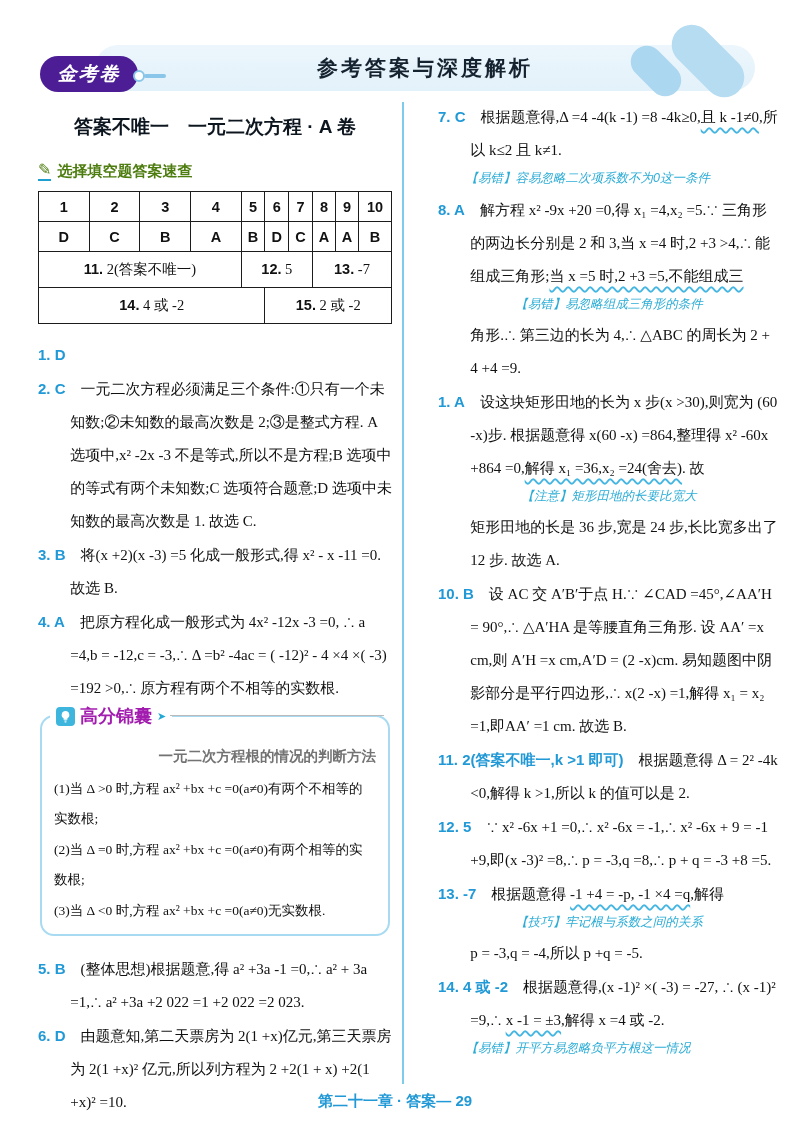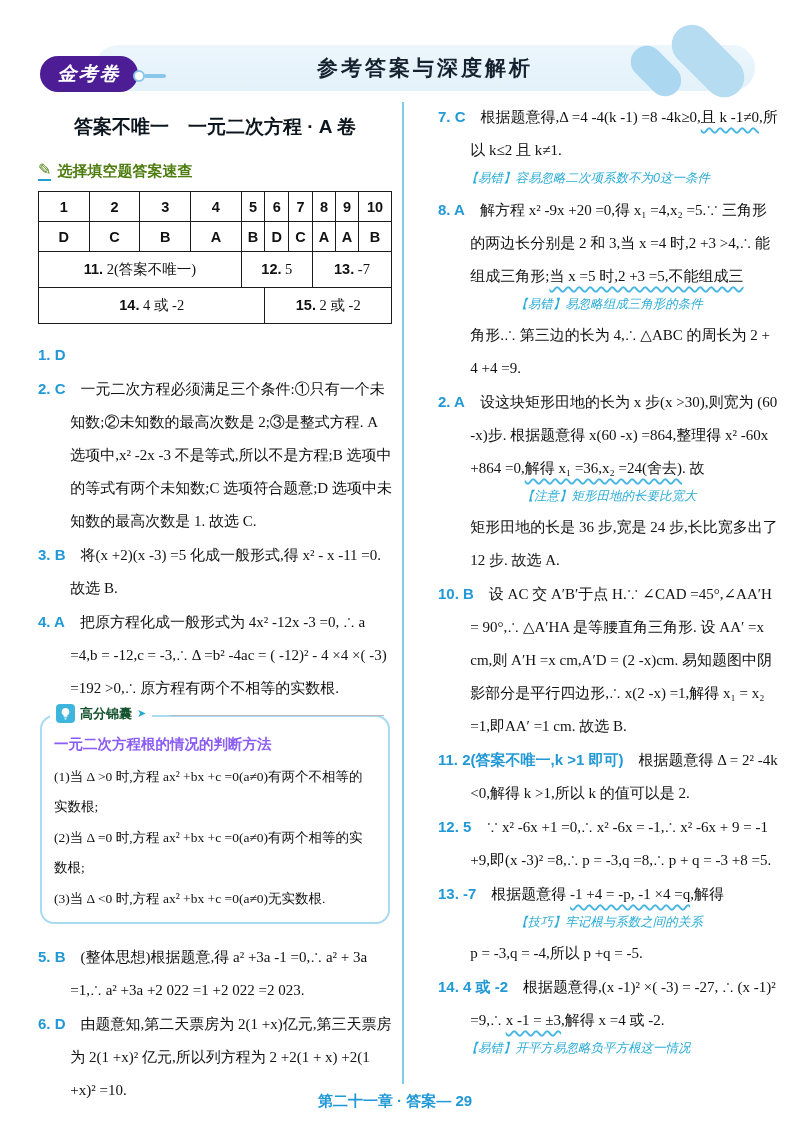--- a/index.html
+++ b/index.html
@@ -53,26 +53,26 @@
   .note.indent{padding-left:2.2em;}
   .note.center{text-align:center;}
 
   
   .tipbox{position:relative;border:2px solid #a8dbf1;border-radius:14px;margin:10px 2px 16px;
         padding:14px 12px 8px;}
   .tiphead{position:absolute;top:-13px;left:8px;display:flex;align-items:center;gap:5px;
         background:#fff;padding:0 6px;font-family:"Liberation Sans","DejaVu Sans",sans-serif;}
   .tipicon{width:19px;height:19px;border-radius:4px;background:#3db5dd;display:inline-flex;
         align-items:center;justify-content:center;}
-  .tiphead .tname{color:#14532d;font-weight:bold;font-size:13px;}
+  .tiphead .tname{color:#a21caf;font-weight:bold;font-size:18px;}
   .arrow{color:#23a9d6;font-size:11px;}
   .arrow::before{content:"➤";}
   .tipline-ext{position:absolute;top:-2px;left:128px;width:214px;height:1px;background:#bbb;}
-  .tiptitle{text-align:left;font-family:"Liberation Sans","DejaVu Sans",sans-serif;
-        font-weight:bold;font-size:14.5px;margin:4px 0 8px;color:#8b5cf6;}
+  .tiptitle{text-align:right;font-family:"Liberation Sans","DejaVu Sans",sans-serif;
+        font-weight:bold;font-size:14.5px;margin:16px 0 8px;color:#737373;}
   .tipline{font-size:13.5px;line-height:2.25;margin:0;}
 
   .footer{position:absolute;left:0;bottom:10px;width:100%;text-align:center;color:#2199d6;
         font-weight:bold;font-size:15px;font-family:"Liberation Sans","DejaVu Sans",sans-serif;}
 </style>
 </head>
 <body>
 
 <div class="page">
 
@@ -162,21 +162,21 @@
 
   <div class="col col-right">
 
     <p class="item"><span class="lbl">7. C</span>　<span>根据题意得,Δ =4 -4(k -1) =8 -4k≥0,</span><span class="wavy">且 k -1≠0</span><span>,所以 k≤2 且 k≠1.</span></p>
     <p class="note indent">【易错】容易忽略二次项系数不为0这一条件</p>
 
     <p class="item"><span class="lbl">8. A</span>　<span>解方程 x² -9x +20 =0,得 x₁ =4,x₂ =5.∵ 三角形的两边长分别是 2 和 3,当 x =4 时,2 +3 &gt;4,∴ 能组成三角形;</span><span class="wavy">当 x =5 时,2 +3 =5,不能组成三</span></p>
     <p class="note center">【易错】易忽略组成三角形的条件</p>
     <p class="cont">角形.∴ 第三边的长为 4,∴ △ABC 的周长为 2 + 4 +4 =9.</p>
 
-    <p class="item"><span class="lbl">2. A</span>　<span>设这块矩形田地的长为 x 步(x &gt;30),则宽为 (60 -x)步. 根据题意得 x(60 -x) =864,整理得 x² -60x +864 =0,</span><span class="wavy">解得 x₁ =36,x₂ =24(舍去)</span><span>. 故</span></p>
+    <p class="item"><span class="lbl">1. A</span>　<span>设这块矩形田地的长为 x 步(x &gt;30),则宽为 (60 -x)步. 根据题意得 x(60 -x) =864,整理得 x² -60x +864 =0,</span><span class="wavy">解得 x₁ =36,x₂ =24(舍去)</span><span>. 故</span></p>
     <p class="note center">【注意】矩形田地的长要比宽大</p>
     <p class="cont">矩形田地的长是 36 步,宽是 24 步,长比宽多出了 12 步. 故选 A.</p>
 
     <p class="item"><span class="lbl">10. B</span>　<span>设 AC 交 A′B′于点 H.∵ ∠CAD =45°,∠AA′H = 90°,∴ △A′HA 是等腰直角三角形. 设 AA′ =x cm,则 A′H =x cm,A′D = (2 -x)cm. 易知题图中阴影部分是平行四边形,∴ x(2 -x) =1,解得 x₁ = x₂ =1,即AA′ =1 cm. 故选 B.</span></p>
 
     <p class="item"><span class="lbl">11. 2(答案不唯一,k &gt;1 即可)</span>　<span>根据题意得 Δ = 2² -4k &lt;0,解得 k &gt;1,所以 k 的值可以是 2.</span></p>
 
     <p class="item"><span class="lbl">12. 5</span>　<span>∵ x² -6x +1 =0,∴ x² -6x = -1,∴ x² -6x + 9 = -1 +9,即(x -3)² =8,∴ p = -3,q =8,∴ p + q = -3 +8 =5.</span></p>
 
     <p class="item"><span class="lbl">13. -7</span>　<span>根据题意得 </span><span class="wavy">-1 +4 = -p, -1 ×4 =q</span><span>,解得</span></p>

